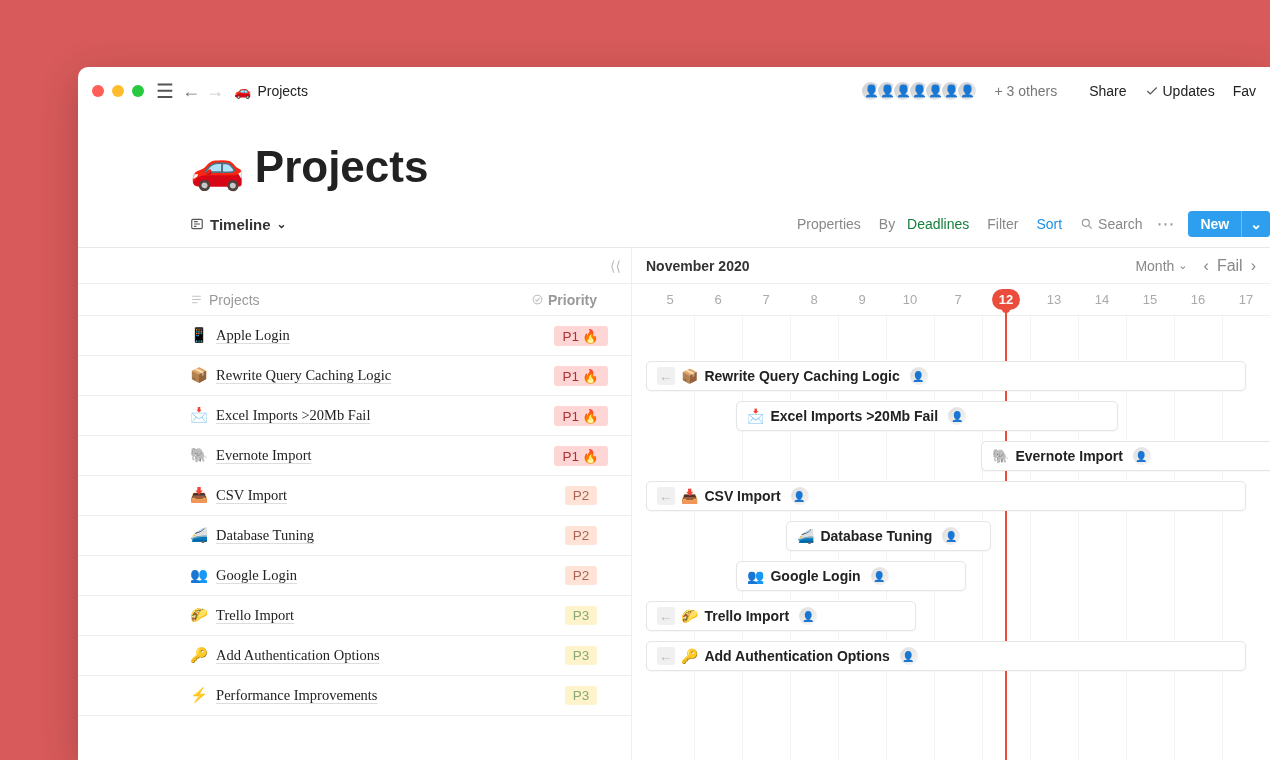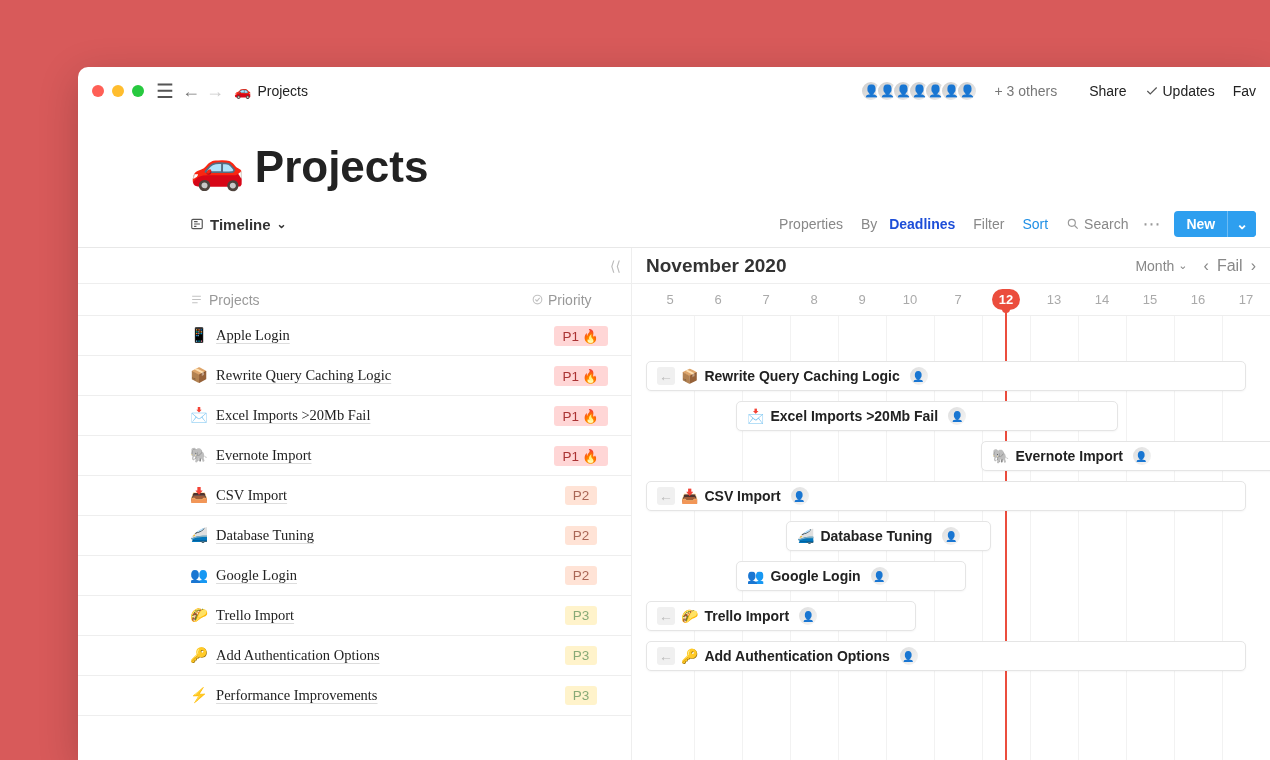--- a/index.html
+++ b/index.html
@@ -30,21 +30,21 @@
 .hdr-btn { font-size:14px; color:#222; margin-left:18px; cursor:pointer; display:flex; align-items:center; gap:4px;}
 .hdr-btn svg{width:14px;height:14px;}
 
 
 .page-head { padding:26px 16px 10px 112px; }
 .page-title { display:flex; align-items:center; gap:10px; font-size:44px; font-weight:700; color:#222;}
 .page-title .emoji{font-size:44px;}
 
 
 .viewbar {
-  display:flex; align-items:center; padding:8px 14px 10px 112px;
+  display:flex; align-items:center; padding:8px 0 10px 112px;
   border-bottom:1px solid #e8e8e8;
 }
 .view-sel{display:flex;align-items:center;gap:6px;font-size:15px;font-weight:600;color:#333;cursor:pointer;}
 .view-sel svg{width:14px;height:14px;}
 .viewbar .spacer{flex:1;}
 .vb-item{font-size:14px;color:#888;margin-left:18px;cursor:pointer;display:flex;align-items:center;gap:4px;}
 .vb-item.blue{color:#1f8fe5;}
 .dots{font-size:18px;color:#999;margin-left:14px;cursor:pointer;}
 .new-btn{
   margin-left:14px; background:#2e9fef; color:#fff; border-radius:4px;
@@ -55,36 +55,36 @@
 
 
 .split{display:flex; flex:1; overflow:hidden;}
 .left-col{width:558px; display:flex; flex-direction:column;}
 .right-col{flex:1; display:flex; flex-direction:column; position:relative;}
 
 
 .collapse-chevrons{height:36px;display:flex;align-items:center;justify-content:flex-end;padding-right:10px;color:#bbb;font-size:14px;cursor:pointer; border-bottom:1px solid #eee;}
 .col-heads{display:flex;padding:6px 0 6px 112px;border-bottom:1px solid #eee;height:32px;align-items:center;}
 .ch-proj{flex:1;font-size:14px;color:#999;display:flex;align-items:center;gap:6px;}
-.ch-pri{width:100px;font-size:14px;color:#999;display:flex;align-items:center;gap:4px;}
+.ch-pri{width:100px;font-size:14px;color:#999;display:flex;align-items:center;gap:4px;font-weight:bold;}
 .ch-proj svg,.ch-pri svg{width:13px;height:13px;opacity:0.6;}
 
 
 .row{display:flex;align-items:center;padding:0 0 0 112px;height:40px;border-bottom:1px solid #eee;}
 .row .rtitle{flex:1;display:flex;align-items:center;gap:8px;font-size:14.5px;color:#222;cursor:pointer;}
 .row .rtitle .txt{text-decoration:underline;text-decoration-color:#ddd;text-underline-offset:3px;font-family:Liberation Serif, serif;}
 .row .rpri{width:100px;text-align:center;}
 .badge{display:inline-flex;align-items:center;gap:4px;padding:2px 8px;border-radius:3px;font-size:13.5px;font-weight:500;}
 .b-p1{background:#ffd6d6;color:#a33;}
 .b-p2{background:#ffe3d6;color:#a65;}
 .b-p3{background:#fff3cb;color:#8a7;}
 
 
 .tl-head{display:flex;align-items:center;height:36px;padding:0 14px;border-bottom:1px solid #eee;}
-.tl-month{font-size:19px;font-weight:600;color:#333;}
+.tl-month{font-size:14px;font-weight:600;color:#333;}
 .tl-head .spacer{flex:1;}
 .tl-scale{font-size:14px;color:#888;margin-right:16px;display:flex;align-items:center;gap:4px;cursor:pointer;}
 .tl-nav{display:flex;align-items:center;gap:8px;}
 .tl-nav span{font-size:16px;color:#888;cursor:pointer;}
 .tl-today{font-size:14px;color:#333;cursor:pointer;}
 
 
 .tl-dates{display:flex;height:32px;align-items:center;border-bottom:1px solid #eee;padding-left:14px;}
 .dcell{width:48px;text-align:center;font-size:13px;color:#aaa;flex-shrink:0;}
 .dcell.today span{background:#eb4d3d;color:#fff;border-radius:999px;padding:3px 7px;font-weight:600;}
@@ -161,21 +161,21 @@
           <rect x="3" y="4" width="18" height="16" rx="2" stroke="#555" fill="none" stroke-width="2"></rect>
           <path d="M7 8h6M7 12h10M7 16h4" stroke="#555" stroke-width="2"></path>
         </svg>
       <span>Timeline</span>
       <span style="font-size:12px;">⌄</span>
     </div>
     <div class="spacer"></div>
     <span class="vb-item">Properties</span>
     <span class="vb-item">
       <span>By</span>&nbsp;
-      <span class="strong" style="color:#1d4ed8;font-weight:700;">Deadlines</span>
+      <span class="strong" style="color:#15803d;font-weight:400;">Deadlines</span>
     </span>
     <span class="vb-item">Filter</span>
     <span class="vb-item blue">Sort</span>
     <span class="vb-item">
       <svg width="14" height="14" viewBox="0 0 24 24">
           <circle cx="10" cy="10" r="6" stroke="#999" stroke-width="2" fill="none"></circle>
           <path d="M15 15l5 5" stroke="#999" stroke-width="2"></path>
         </svg>
       <span>Search</span>
     </span>

